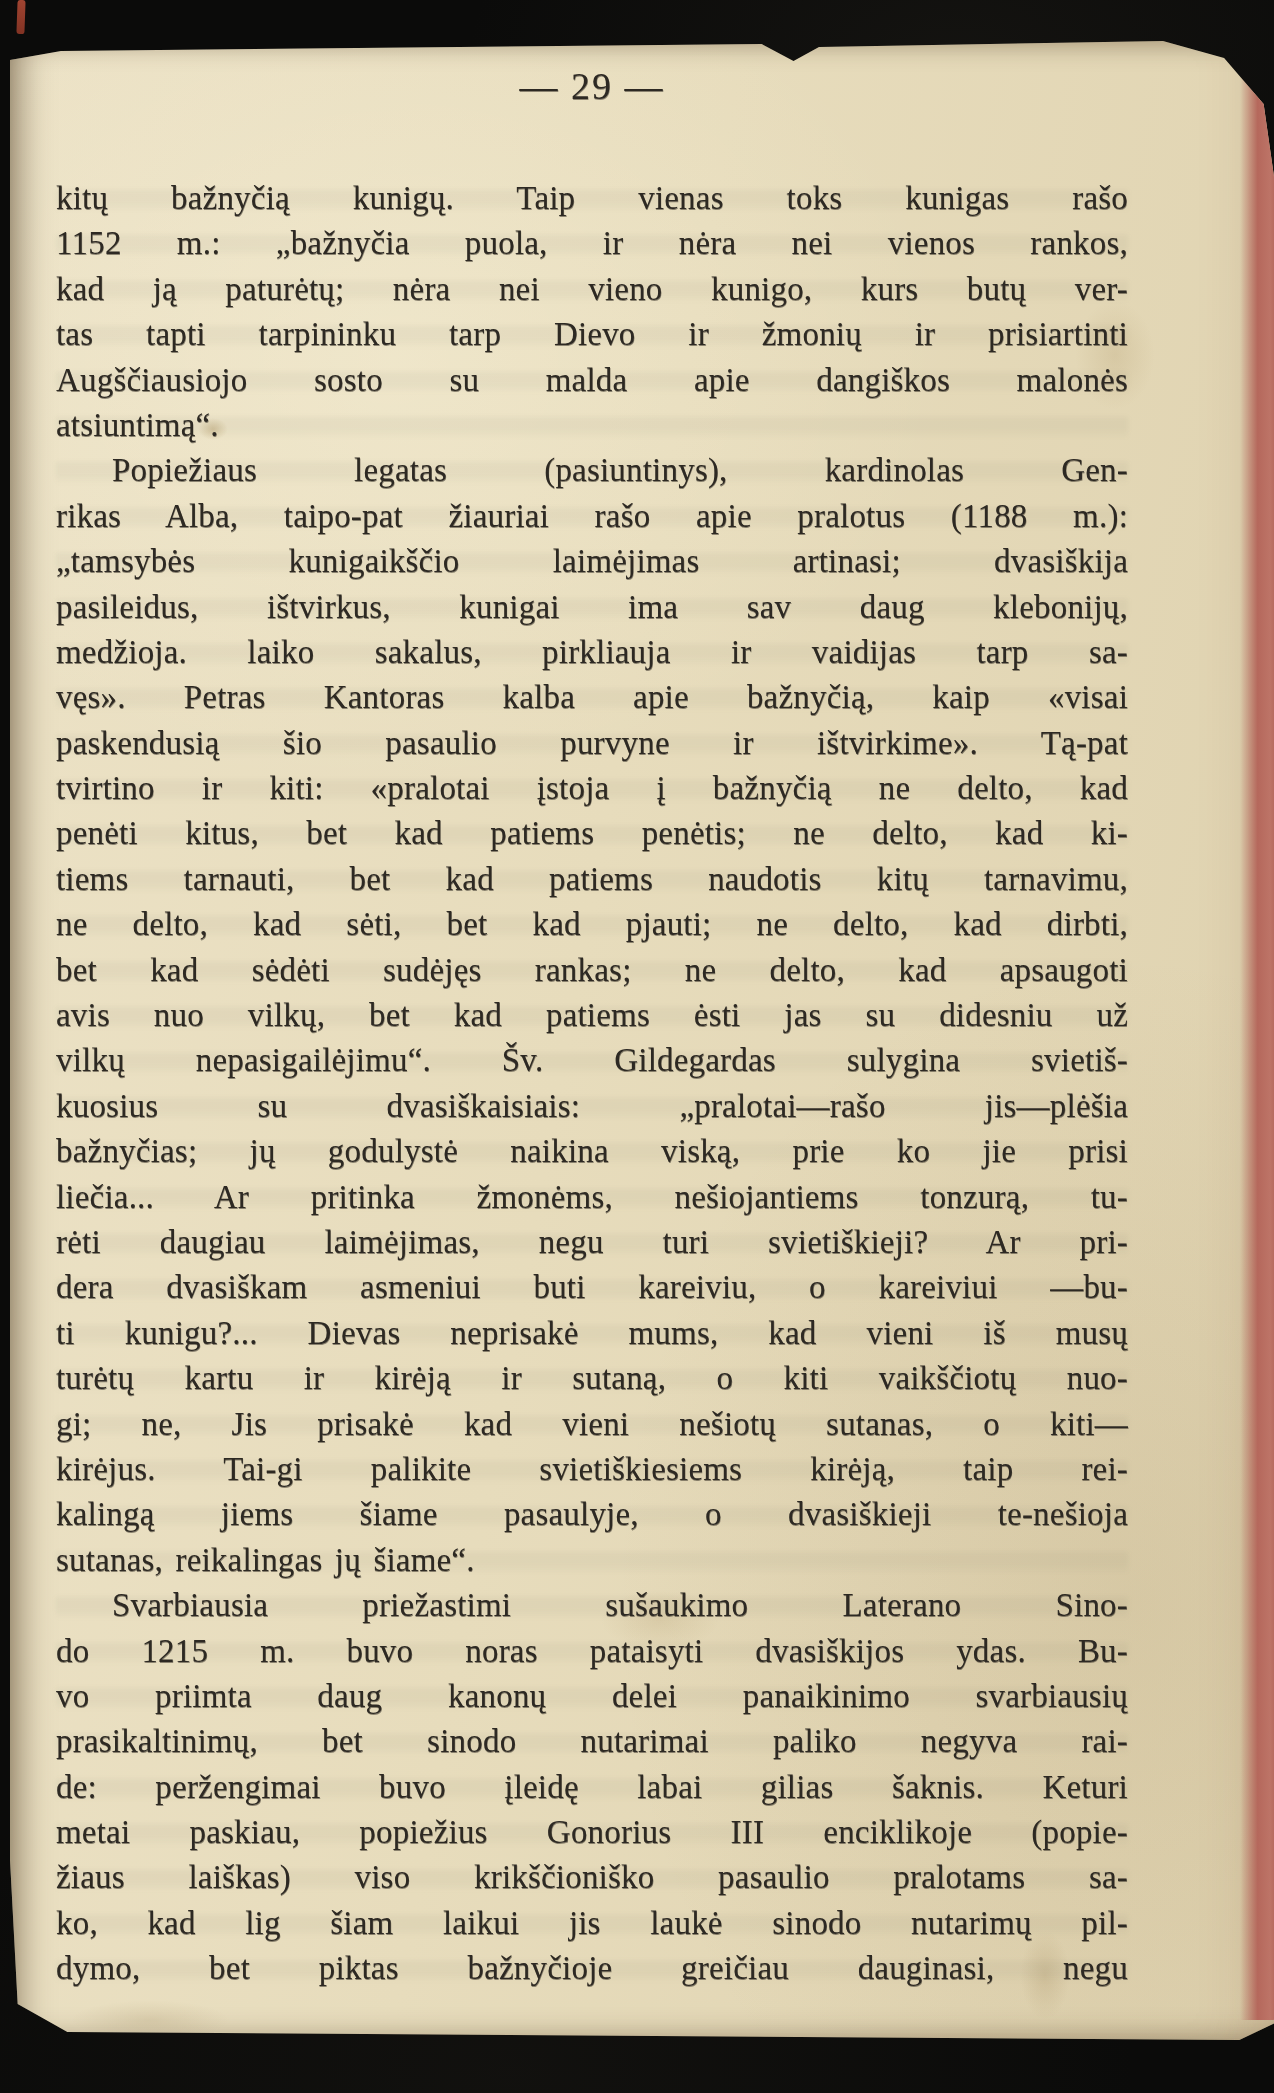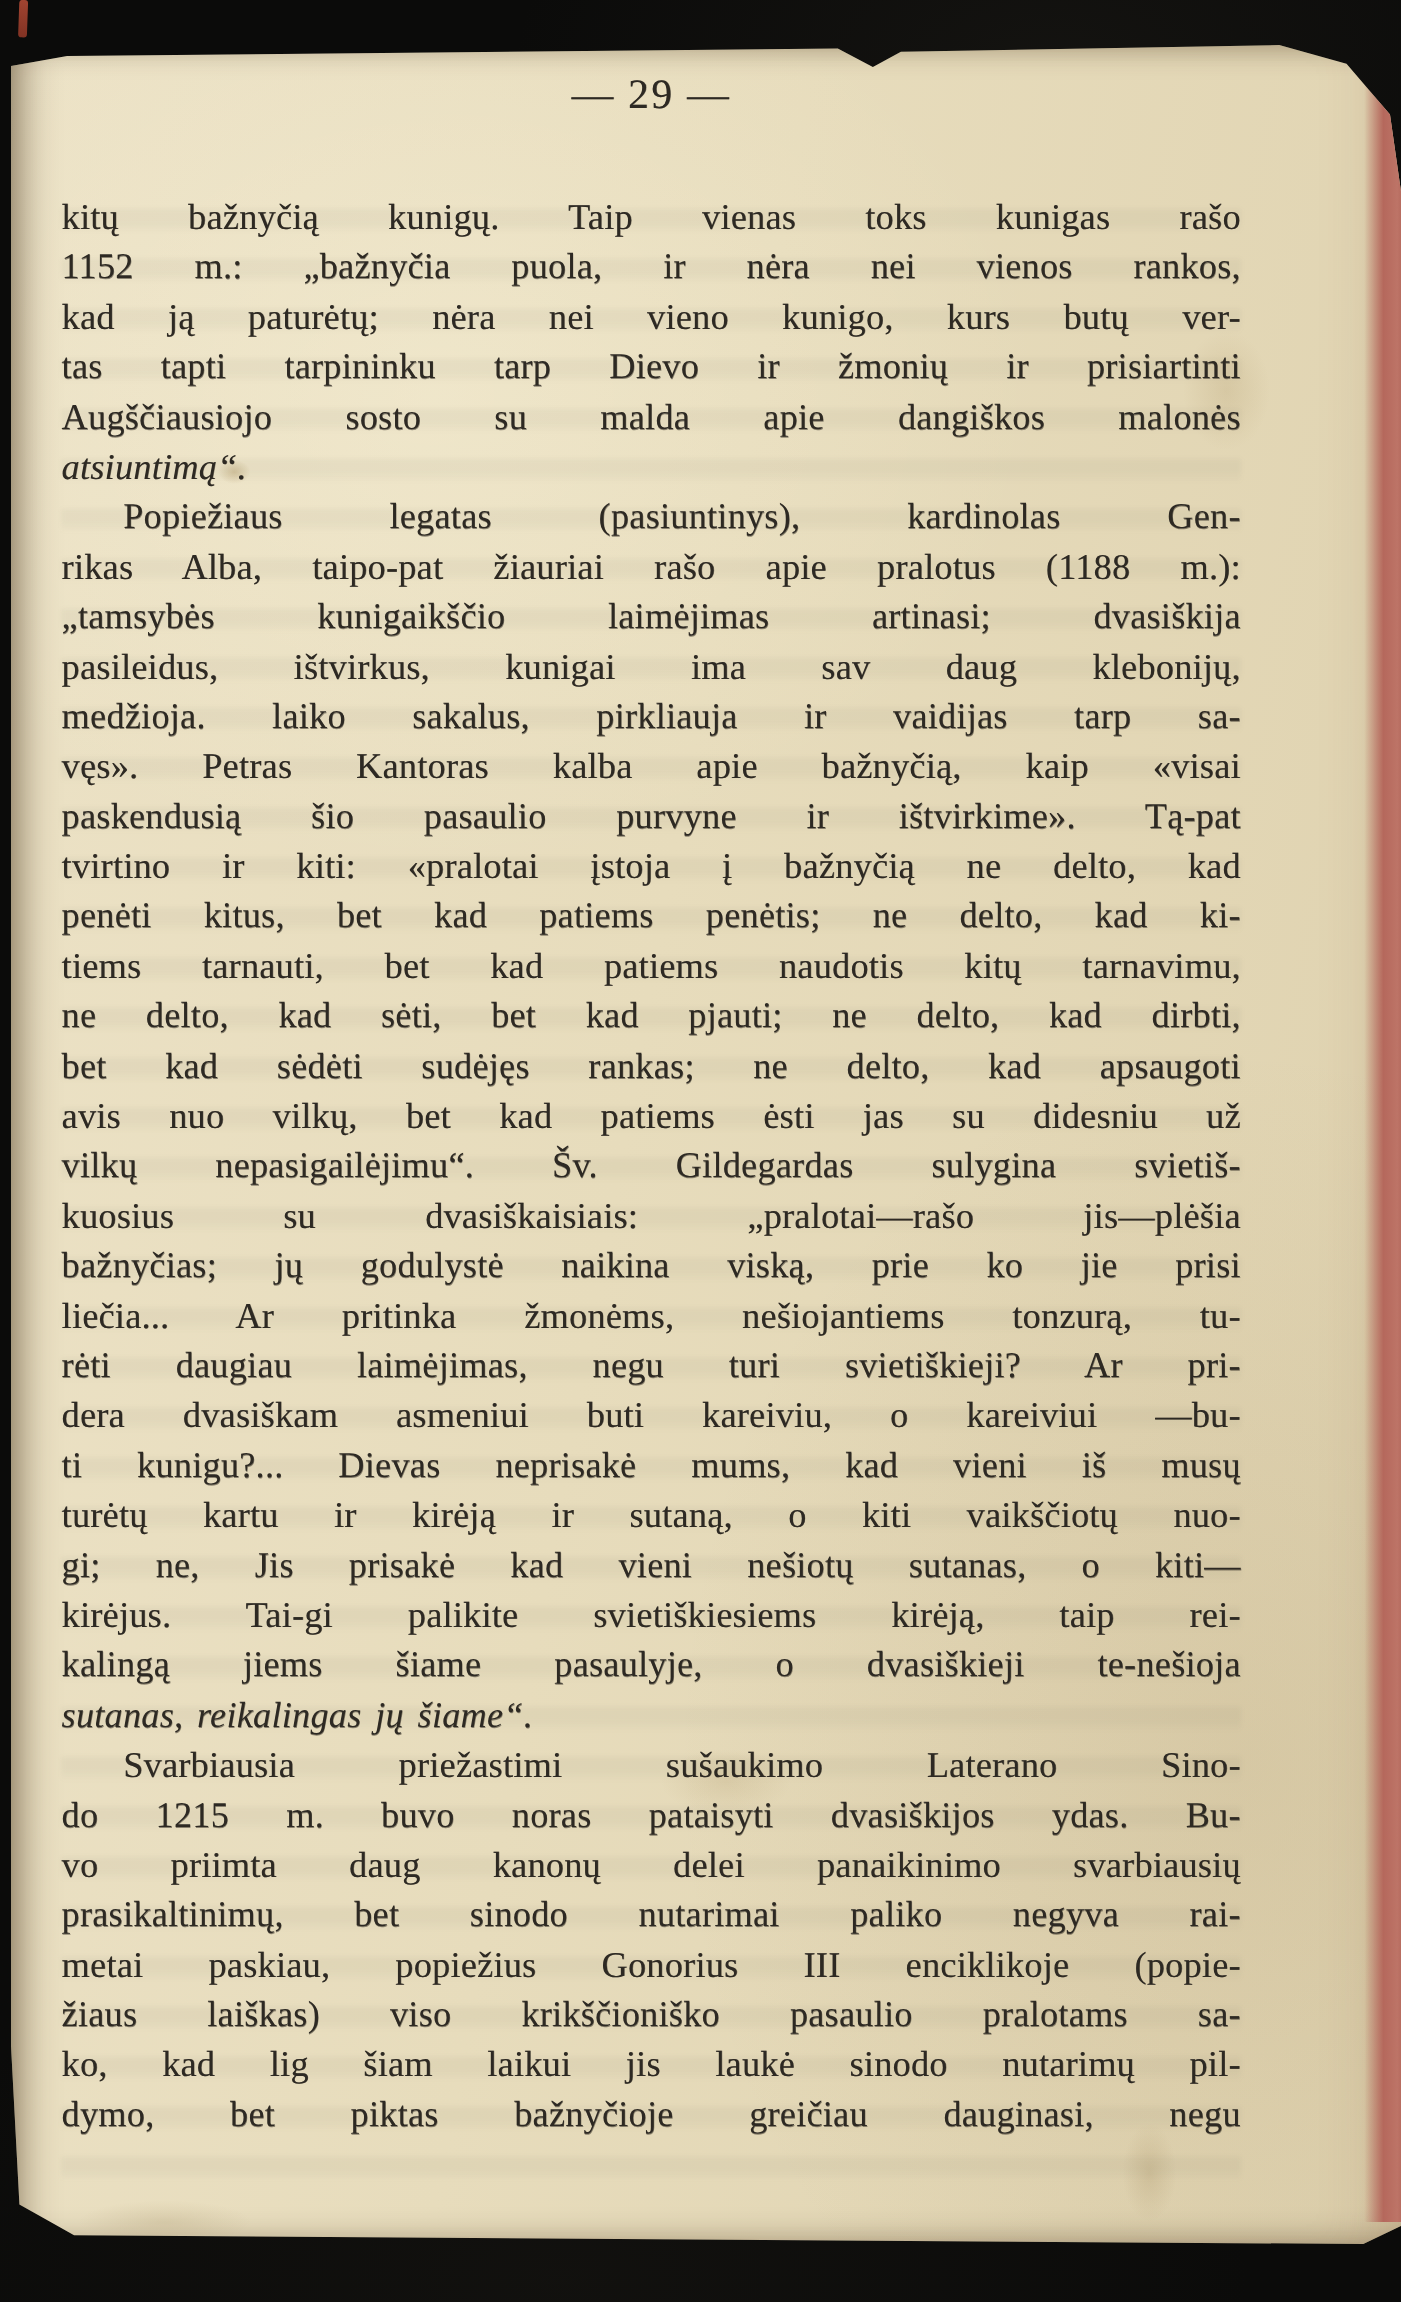--- a/index.html
+++ b/index.html
@@ -57,21 +57,21 @@
   }
   .text-block{
     position:absolute;top:136px;left:46px;width:1072px;
     font-size:33px;line-height:45.4px;
     color:var(--ink,#2d2923);
     text-shadow:0.4px 0.5px 0.6px rgba(43,38,30,0.5);
     word-spacing:4px;letter-spacing:0.2px;
   }
   .line{text-align:justify;text-align-last:justify;text-justify:inter-word;height:45.4px;}
   .line.indent{text-indent:56px;font-family:Liberation Serif, serif;}
-  .line.flush{text-align-last:left;font-style:italic;}
+  .line.flush{text-align-last:left;}
   
   .bleed{
     position:absolute;top:150px;left:46px;width:1072px;height:1816px;
     background:repeating-linear-gradient(180deg,
       rgba(100,108,86,0.06) 0px, rgba(100,108,86,0.06) 12px,
       rgba(0,0,0,0) 22px, rgba(0,0,0,0) 45.4px);
     filter:blur(2px);pointer-events:none;
   }
   .stain{position:absolute;pointer-events:none;border-radius:50%;}
   .stain.s1{left:188px;top:378px;width:30px;height:22px;
@@ -134,18 +134,19 @@
       <div class="line">ti kunigu?... Dievas neprisakė mums, kad vieni iš musų</div>
       <div class="line">turėtų kartu ir kirėją ir sutaną, o kiti vaikščiotų nuo-</div>
       <div class="line">gi; ne, Jis prisakė kad vieni nešiotų sutanas, o kiti—</div>
       <div class="line">kirėjus. Tai-gi palikite svietiškiesiems kirėją, taip rei-</div>
       <div class="line">kalingą jiems šiame pasaulyje, o dvasiškieji te-nešioja</div>
       <div class="line flush">sutanas, reikalingas jų šiame“.</div>
       <div class="line indent">Svarbiausia priežastimi sušaukimo Laterano Sino-</div>
       <div class="line">do 1215 m. buvo noras pataisyti dvasiškijos ydas. Bu-</div>
       <div class="line">vo priimta daug kanonų delei panaikinimo svarbiausių</div>
       <div class="line">prasikaltinimų, bet sinodo nutarimai paliko negyva rai-</div>
+      <div class="line">de: peržengimai buvo įleidę labai gilias šaknis. Keturi</div>
       <div class="line">metai paskiau, popiežius Gonorius III enciklikoje (popie-</div>
       <div class="line">žiaus laiškas) viso krikščioniško pasaulio pralotams sa-</div>
       <div class="line">ko, kad lig šiam laikui jis laukė sinodo nutarimų pil-</div>
       <div class="line">dymo, bet piktas bažnyčioje greičiau dauginasi, negu</div>
     </div>
 </div>
 
 </body></html>

